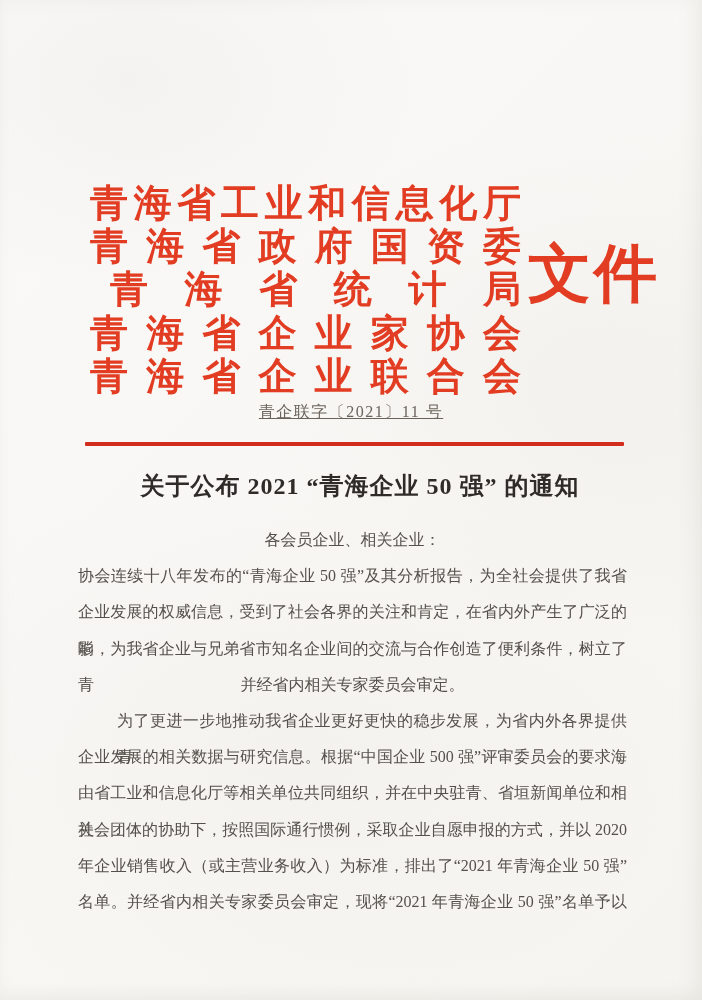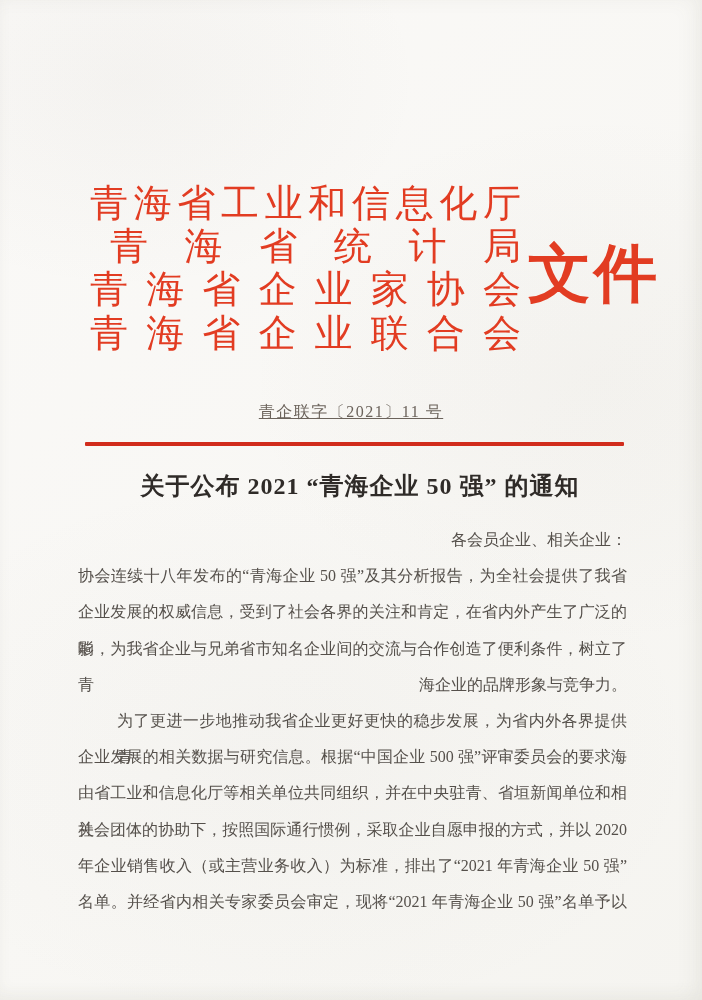--- a/index.html
+++ b/index.html
@@ -26,21 +26,21 @@
   .org-block {
     position: absolute;
     left: 90px;
     top: 182px;
     width: 431px;
   }
   .org-line {
     height: 43.2px;
     line-height: 43.2px;
     font-size: 38px;
-    font-weight: normal;
+    font-weight: bold;
     white-space: nowrap;
     text-align: justify;
     text-align-last: justify;
     -moz-text-align-last: justify;
     letter-spacing: 0;
   }
   .doc-word {
     position: absolute;
     left: 516px;
     top: 243px;
@@ -94,57 +94,58 @@
     left: 78px;
     top: 522px;
     width: 549px;
     font-size: 16px;
     color: #55504b;
   }
   .line {
     height: 36.2px;
     line-height: 36.2px;
     white-space: nowrap;
-    text-align: right;
+    text-align: center;
   }
   .line.fill {
     white-space: normal;
     text-align: justify;
     text-align-last: justify;
     -moz-text-align-last: justify;
   }
   .line.indent {
     padding-left: 39px;
   }
 </style>
 </head>
 <body>
 
 <div class="page">
 
   <div class="org-block">
     <div class="org-line" style="color: rgb(226, 60, 34);">青海省工业和信息化厅</div>
+    <div class="org-line" style="color: rgb(226, 60, 34);">青海省政府国资委</div>
     <div class="org-line" style="color: rgb(226, 60, 34); margin-left: 20px;">青海省统计局</div>
     <div class="org-line" style="color: rgb(226, 60, 34);">青海省企业家协会</div>
     <div class="org-line" style="color: rgb(226, 60, 34);">青海省企业联合会</div>
   </div>
   <div class="doc-word" style="color: rgb(226, 60, 34); margin-left: 12px;">文件</div>
 
   <div class="doc-number">青企联字〔2021〕11 号</div>
 
   <div class="red-rule" style="background: rgb(209, 44, 28);"></div>
 
   <div class="doc-title">关于公布 2021 “青海企业 50 强” 的通知</div>
 
   <div class="body-block">
     <div class="line">各会员企业、相关企业：</div>
     <div class="line fill">协会连续十八年发布的“青海企业 50 强”及其分析报告，为全社会提供了我省</div>
     <div class="line fill">企业发展的权威信息，受到了社会各界的关注和肯定，在省内外产生了广泛的影</div>
     <div class="line fill">响，为我省企业与兄弟省市知名企业间的交流与合作创造了便利条件，树立了青</div>
-    <div class="line">海企业的品牌形象与竞争力。</div>
+    <div class="line">并经省内相关专家委员会审定。</div>
     <div class="line fill indent">为了更进一步地推动我省企业更好更快的稳步发展，为省内外各界提供青海</div>
     <div class="line fill">企业发展的相关数据与研究信息。根据“中国企业 500 强”评审委员会的要求，</div>
     <div class="line fill">由省工业和信息化厅等相关单位共同组织，并在中央驻青、省垣新闻单位和相关</div>
     <div class="line fill">社会团体的协助下，按照国际通行惯例，采取企业自愿申报的方式，并以 2020</div>
     <div class="line fill">年企业销售收入（或主营业务收入）为标准，排出了“2021 年青海企业 50 强”</div>
     <div class="line fill">名单。并经省内相关专家委员会审定，现将“2021 年青海企业 50 强”名单予以</div>
   </div>
 
 </div>
 

